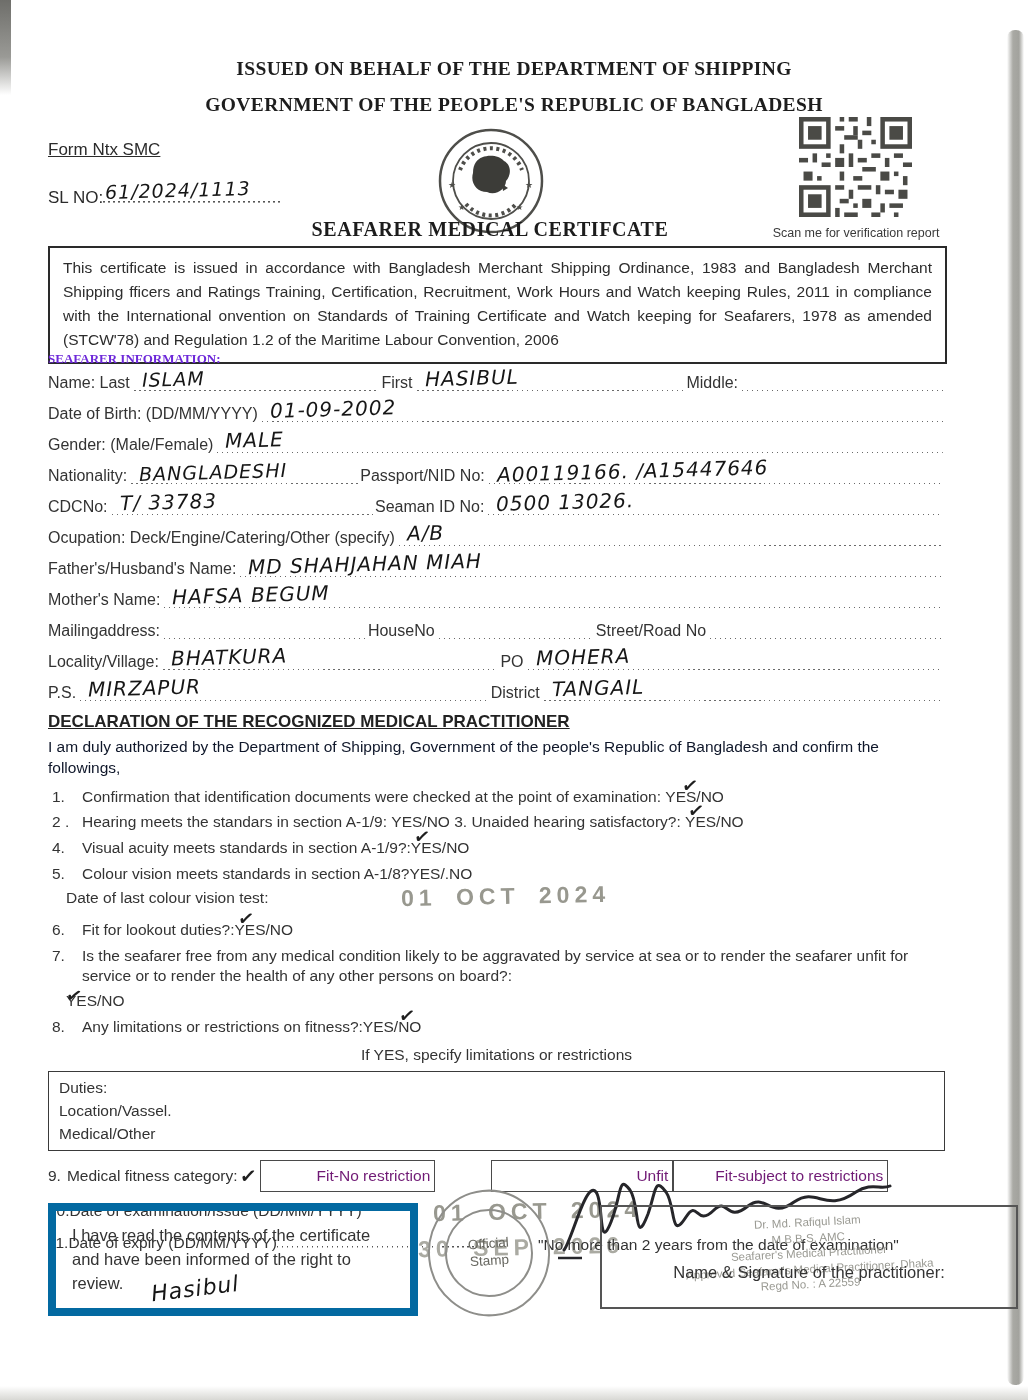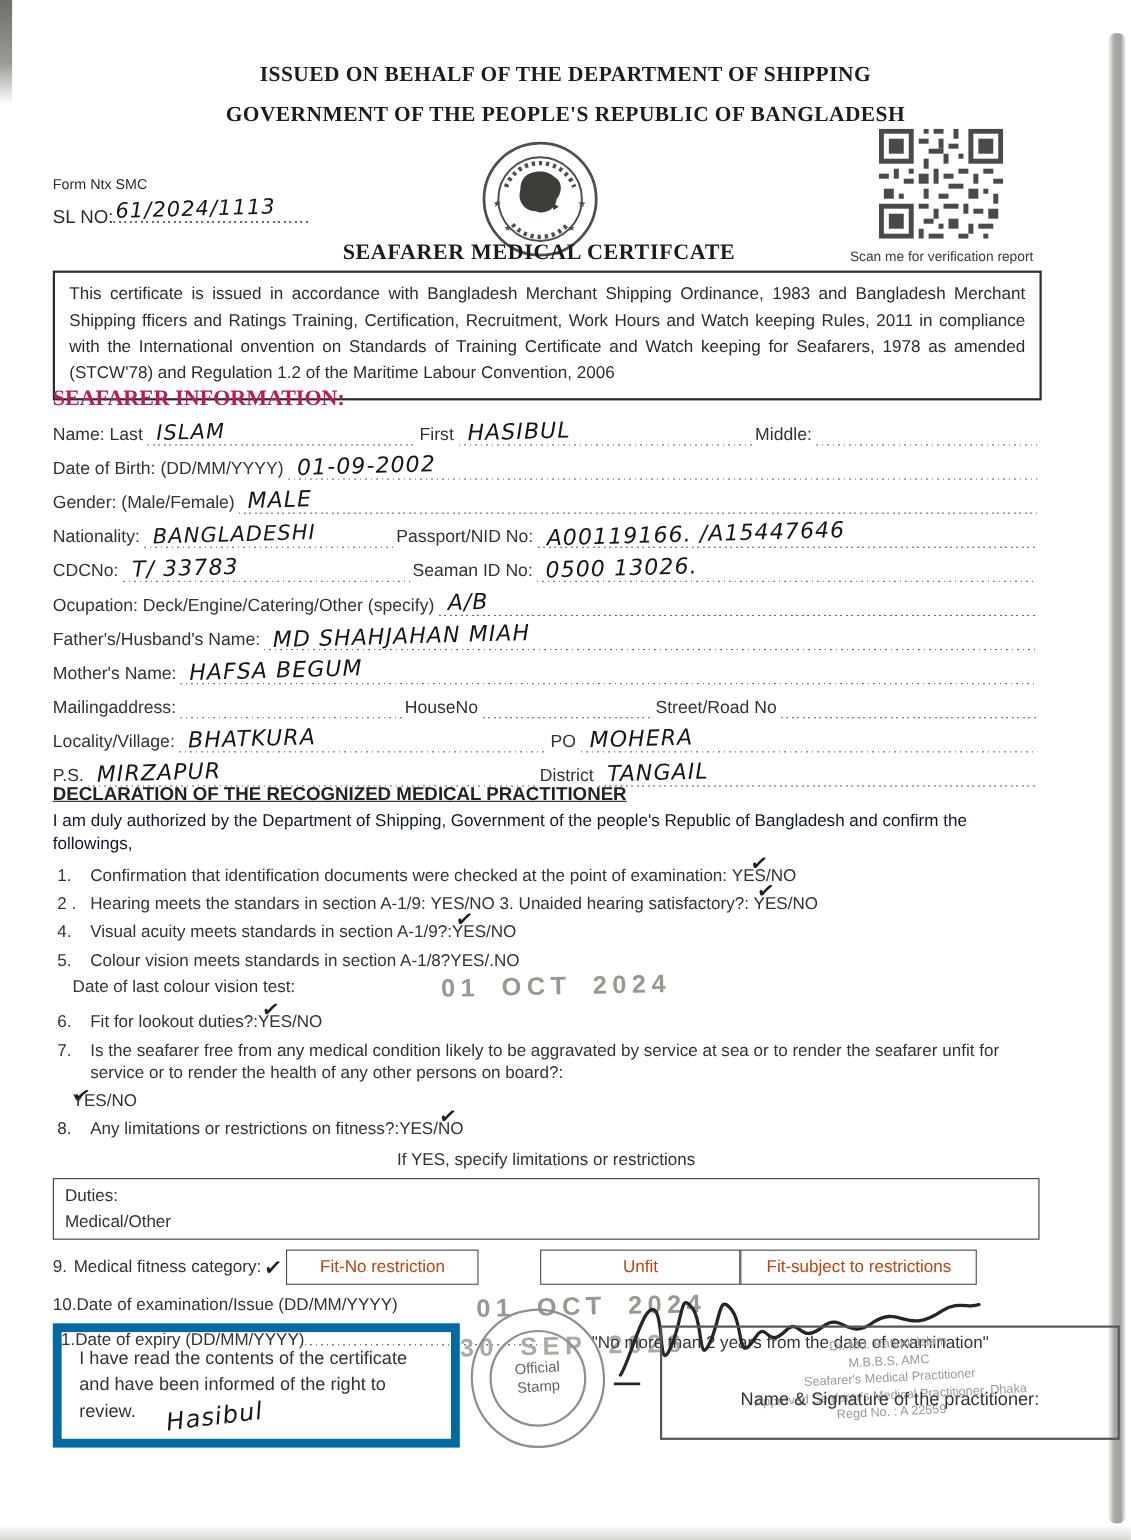--- a/index.html
+++ b/index.html
@@ -16,21 +16,21 @@
   .edge-right{position:absolute;left:1007px;top:30px;width:17px;height:1355px;border-radius:8px;
     background:linear-gradient(90deg,rgba(255,255,255,0),#a9a9a4 35%,#a2a29d 70%,rgba(255,255,255,0));}
   .edge-bottom{position:absolute;left:0;top:1386px;width:1028px;height:14px;
     background:linear-gradient(180deg,rgba(255,255,255,0),#d8d8d4);}
 
   .hdr1,.hdr2{font-family:"Liberation Serif", serif;font-weight:bold;text-align:center;
     color:#1d1d1d;font-size:19.5px;letter-spacing:.4px;}
   .hdr1{margin-top:58px;}
   .hdr2{margin-top:14px;}
 
-  .formno{position:absolute;left:48px;top:160px;font-size:13px;color:#2b2b2b;}
+  .formno{position:absolute;left:48px;top:140px;font-size:17px;color:#2b2b2b;text-decoration:underline;}
   .slrow{position:absolute;left:48px;top:188px;font-size:17px;color:#2b2b2b;width:255px;}
   .sl-dots{display:inline-block;width:178px;height:14px;vertical-align:baseline;
     background:repeating-linear-gradient(90deg,#555 0 1.6px,transparent 1.6px 5px) bottom/100% 1.6px no-repeat;position:relative;}
   .sl-hw{position:absolute;left:2px;bottom:2px;}
 
   .hw{font-family:"DejaVu Sans", sans-serif;font-style:italic;color:#161616;
     font-size:19px;letter-spacing:1px;white-space:nowrap;transform:rotate(-1.6deg);display:inline-block;}
   .hw.big{font-size:20px;}
 
   
@@ -40,22 +40,22 @@
   .qr-caption{position:absolute;left:766px;top:226px;width:180px;text-align:center;
     font-size:12.5px;color:#3a3a3a;}
 
   .doc-title{position:absolute;left:250px;top:218px;width:480px;text-align:center;
     font-family:"Liberation Serif", serif;font-weight:bold;font-size:20px;color:#1c1c1c;letter-spacing:.6px;}
 
   .introbox{position:absolute;left:48px;top:246px;width:869px;border:2px solid #2a2a2a;
     padding:8px 13px 10px 13px;font-size:15.5px;line-height:1.55;color:#2c2c2c;text-align:justify;}
 
   .seafarer{position:absolute;left:48px;top:351px;width:897px;}
-  .sec-title{font-family:"Liberation Serif", serif;font-weight:bold;font-size:20px;color:#be185d;}
-  .srow{display:flex;align-items:flex-end;height:31px;font-size:16px;color:#333;white-space:nowrap;}
+  .sec-title{font-family:"Liberation Serif", serif;font-weight:bold;font-size:13px;color:#6d28d9;}
+  .srow{display:flex;align-items:center;height:31px;font-size:16px;color:#333;white-space:nowrap;}
   .lbl{flex:0 0 auto;padding-right:2px;}
   .fill{flex:1 1 auto;position:relative;height:17px;margin:0 2px;
     background:repeating-linear-gradient(90deg,#6a6a6a 0 1.5px,transparent 1.5px 5px) bottom/100% 1.5px no-repeat;}
   .fill .hw{position:absolute;left:8px;bottom:1px;}
 
   .decl{position:absolute;left:48px;top:712px;width:897px;font-size:15.5px;color:#333;}
   .decl-title{font-weight:bold;font-size:17px;color:#222;margin-bottom:5px;text-decoration:underline;}
   .decl-intro{line-height:1.35;margin-bottom:8px;color:#0f172a;}
   .item{display:flex;margin-bottom:5.5px;line-height:1.3;}
   .inum{flex:0 0 30px;padding-left:4px;}
@@ -69,21 +69,21 @@
   .sub{margin-left:18px;}
   .stamp{font-weight:bold;color:#98988f;letter-spacing:5px;word-spacing:8px;font-size:23px;
     display:inline-block;transform:rotate(-1.2deg);}
   .stamp.faint{color:#aaaaa2;}
   .cv-line{position:relative;height:26px;margin-bottom:5px;}
   .cv-stamp{position:absolute;left:335px;top:-6px;}
   .ifyes{text-align:center;margin:9px 0 7px 0;color:#333;}
   .dutybox{border:1.5px solid #3a3a3a;padding:4px 10px;line-height:1.5;margin-bottom:9px;color:#333;}
   .cat-row{display:flex;align-items:center;margin:8px 0 10px 0;}
   .cat-check{font-size:20px;font-weight:bold;transform:rotate(6deg);margin:0 4px 0 2px;color:#1f1f1f;}
-  .cat-box{border:1.5px solid #4a4a4a;text-align:center;font-size:15.5px;color:#c2410c;
+  .cat-box{border:1.5px solid #4a4a4a;text-align:right;font-size:15.5px;color:#701a75;
     padding:6px 4px;margin-right:0;}
   .cat1{width:165px;margin-right:56px;}
   .cat2{width:205px;margin-right:48px;}
   .cat3{width:172px;}
   .d10{position:relative;height:32px;}
   .d10-stamp{position:absolute;left:385px;top:-4px;}
   .d11{position:relative;height:30px;}
   .d11-dots{display:inline-block;width:215px;height:13px;
     background:repeating-linear-gradient(90deg,#555 0 1.5px,transparent 1.5px 5px) bottom/100% 1.5px no-repeat;}
   .d11-stamp{position:absolute;left:370px;top:0px;}
@@ -354,20 +354,21 @@
 
     <div class="item">
       <span class="inum">8.</span>
       <span class="itext"><span>Any limitations or restrictions on fitness?:</span><span class="yn"><span class="check on-no">✓</span><span>YES/NO</span></span></span>
     </div>
 
     <div class="ifyes">If YES, specify limitations or restrictions</div>
 
     <div class="dutybox">
       <div>Duties:</div>
+      <div>Location/Vassel.</div>
       <div>Medical/Other</div>
     </div>
 
     <div class="cat-row">
       <span style="margin-right:6px;">9.</span>
       <span>Medical fitness category:</span>
       <span class="cat-check">✓</span>
       <span class="cat-box cat1">Fit-No restriction</span>
       <span class="cat-box cat3">Unfit</span>
       <span class="cat-box cat2">Fit-subject to restrictions</span>

